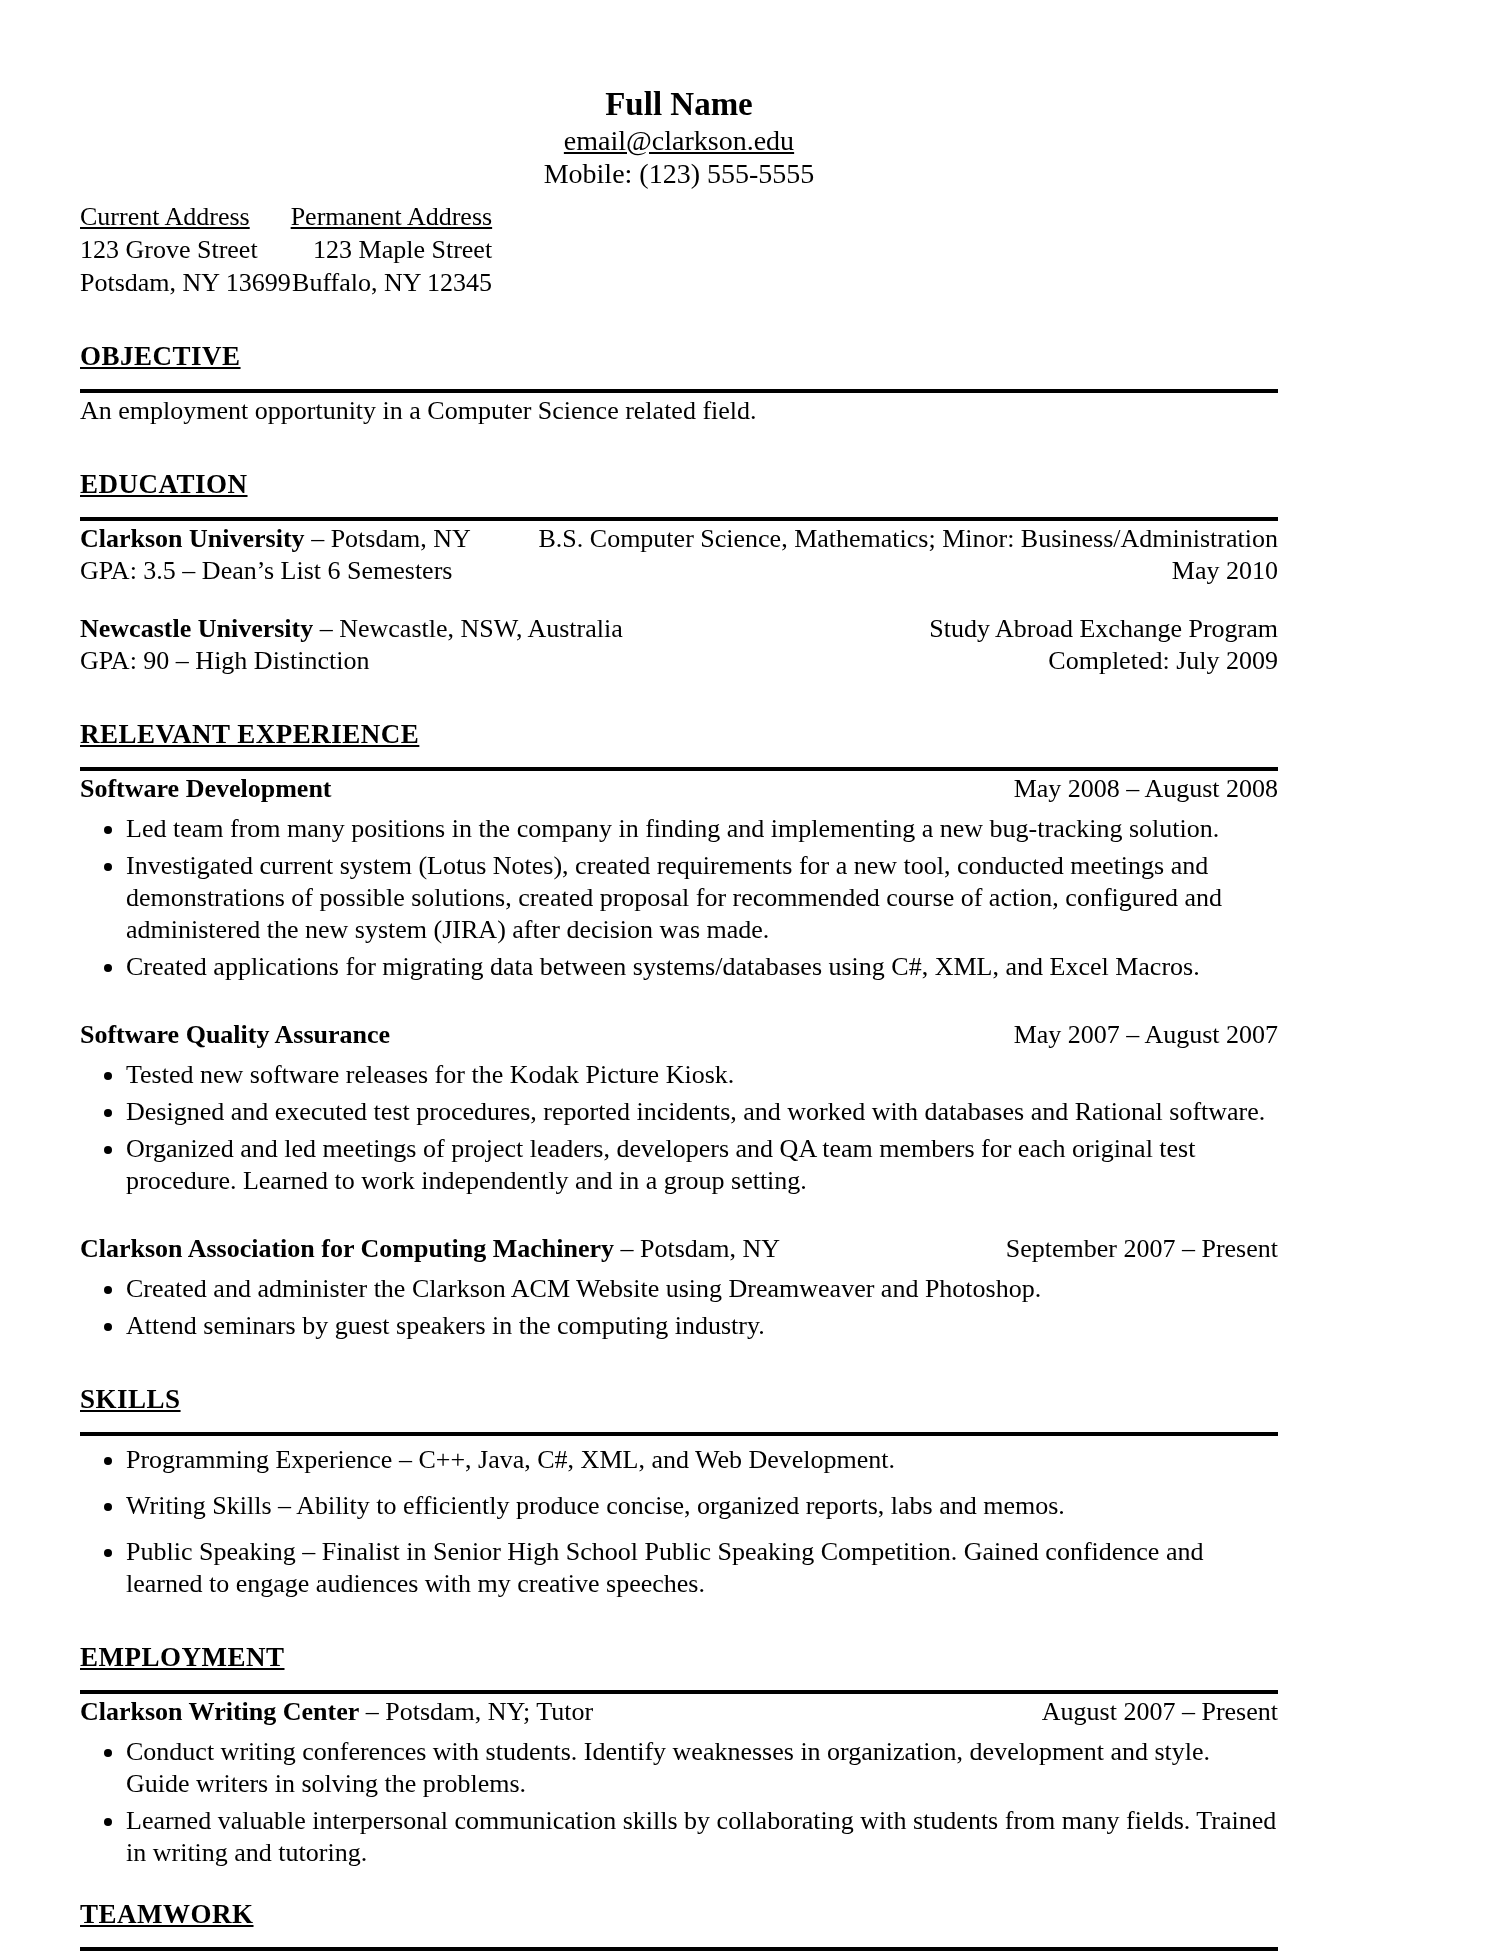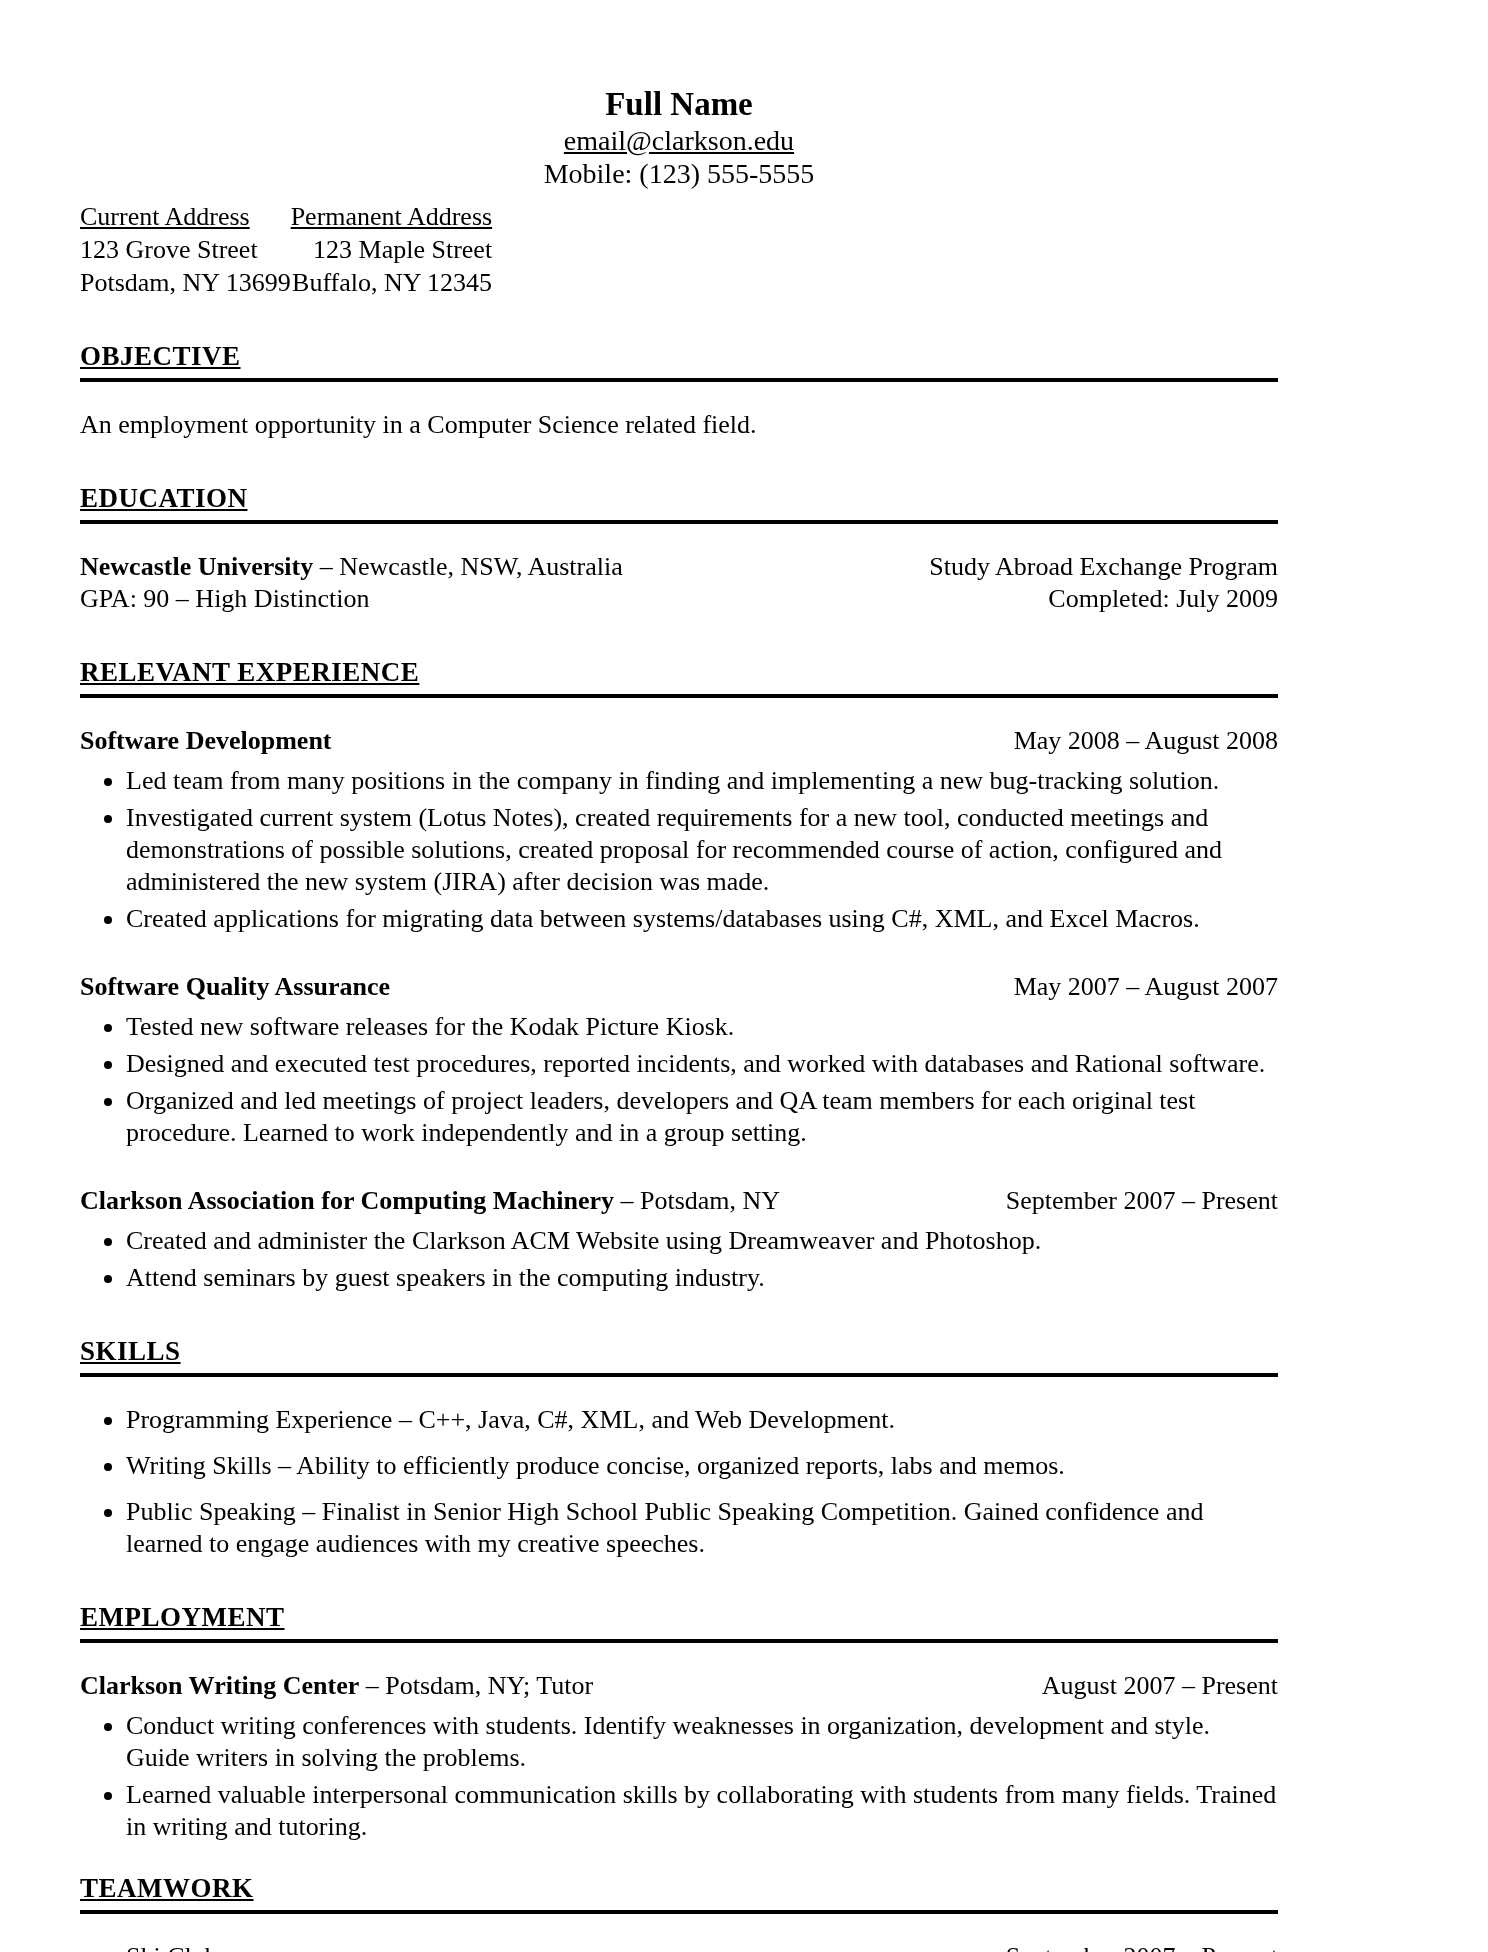--- a/index.html
+++ b/index.html
@@ -40,22 +40,22 @@
   }
   .addr-right { text-align: right; }
   .addr-label { text-decoration: underline; }
   .section { margin-top: 42px; }
   .section.tight { margin-top: 30px; }
   .sec-head {
     font-size: 27px;
     font-weight: bold;
     letter-spacing: 0.5px;
     border-bottom: 4px solid #000000;
-    padding-bottom: 6px;
-    margin-bottom: 27px;
+    padding-bottom: 17px;
+    margin-bottom: 2px;
   }
   .sec-head span { text-decoration: underline; }
   .body-text {
     font-size: 26px;
     line-height: 32px;
   }
   .row {
     display: flex;
     justify-content: space-between;
     font-size: 26px;
@@ -100,20 +100,30 @@
   </div>
 
   <div class="section">
     <div class="sec-head"><span>OBJECTIVE</span></div>
     <div class="body-text">An employment opportunity in a Computer Science related field.</div>
   </div>
 
   <div class="section">
     <div class="sec-head"><span>EDUCATION</span></div>
 
+    <div class="entry first">
+      <div class="row">
+        <div><span class="bold">Clarkson University</span><span> – Potsdam, NY</span></div>
+        <div class="right">B.S. Computer Science, Mathematics; Minor: Business/Administration</div>
+      </div>
+      <div class="row">
+        <div>GPA: 3.5 – Dean’s List 6 Semesters</div>
+        <div class="right">May 2010</div>
+      </div>
+    </div>
 
     <div class="entry">
       <div class="row">
         <div><span class="bold">Newcastle University</span><span> – Newcastle, NSW, Australia</span></div>
         <div class="right">Study Abroad Exchange Program</div>
       </div>
       <div class="row">
         <div>GPA: 90 – High Distinction</div>
         <div class="right">Completed: July 2009</div>
       </div>

